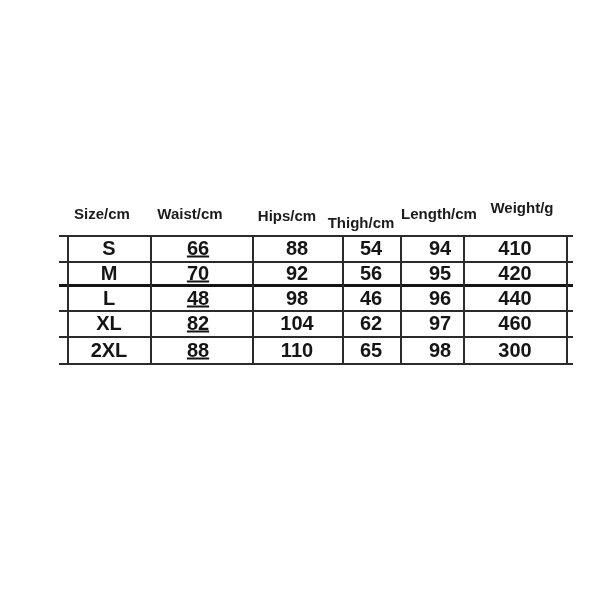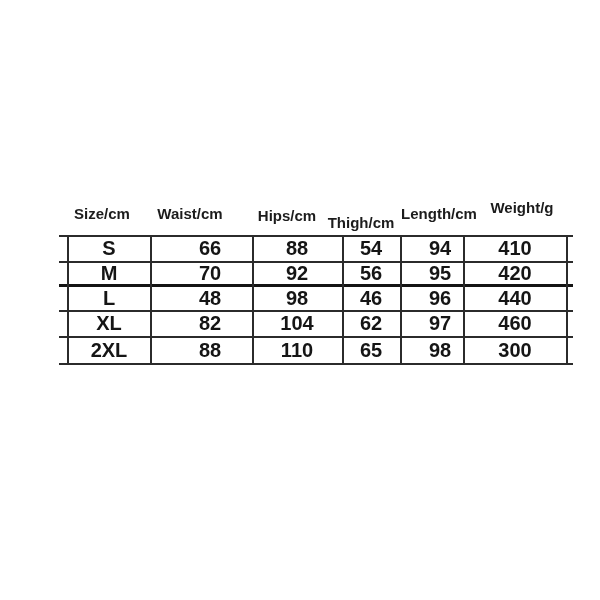--- a/index.html
+++ b/index.html
@@ -70,21 +70,21 @@
   
   .cell {
     position: absolute;
     transform: translate(-50%, -50%);
     font-weight: bold;
     font-size: 20px;
     white-space: nowrap;
     color: #151515;
   }
   .c1 { left: 52px; }
-  .c2 { left: 153px; }
+  .c2 { left: 141px; text-decoration: underline; }
   .c3 { left: 240px; }
   .c4 { left: 314px; font-size: 20px; } 
   .c5 { left: 375px; margin-left: 8px; }
   .c6 { left: 458px; }
   .r1 { top: 56px; }
   .r2 { top: 81px; }
   .r3 { top: 106px; }
   .r4 { top: 131px; }
   .r5 { top: 158px; }
 </style>

